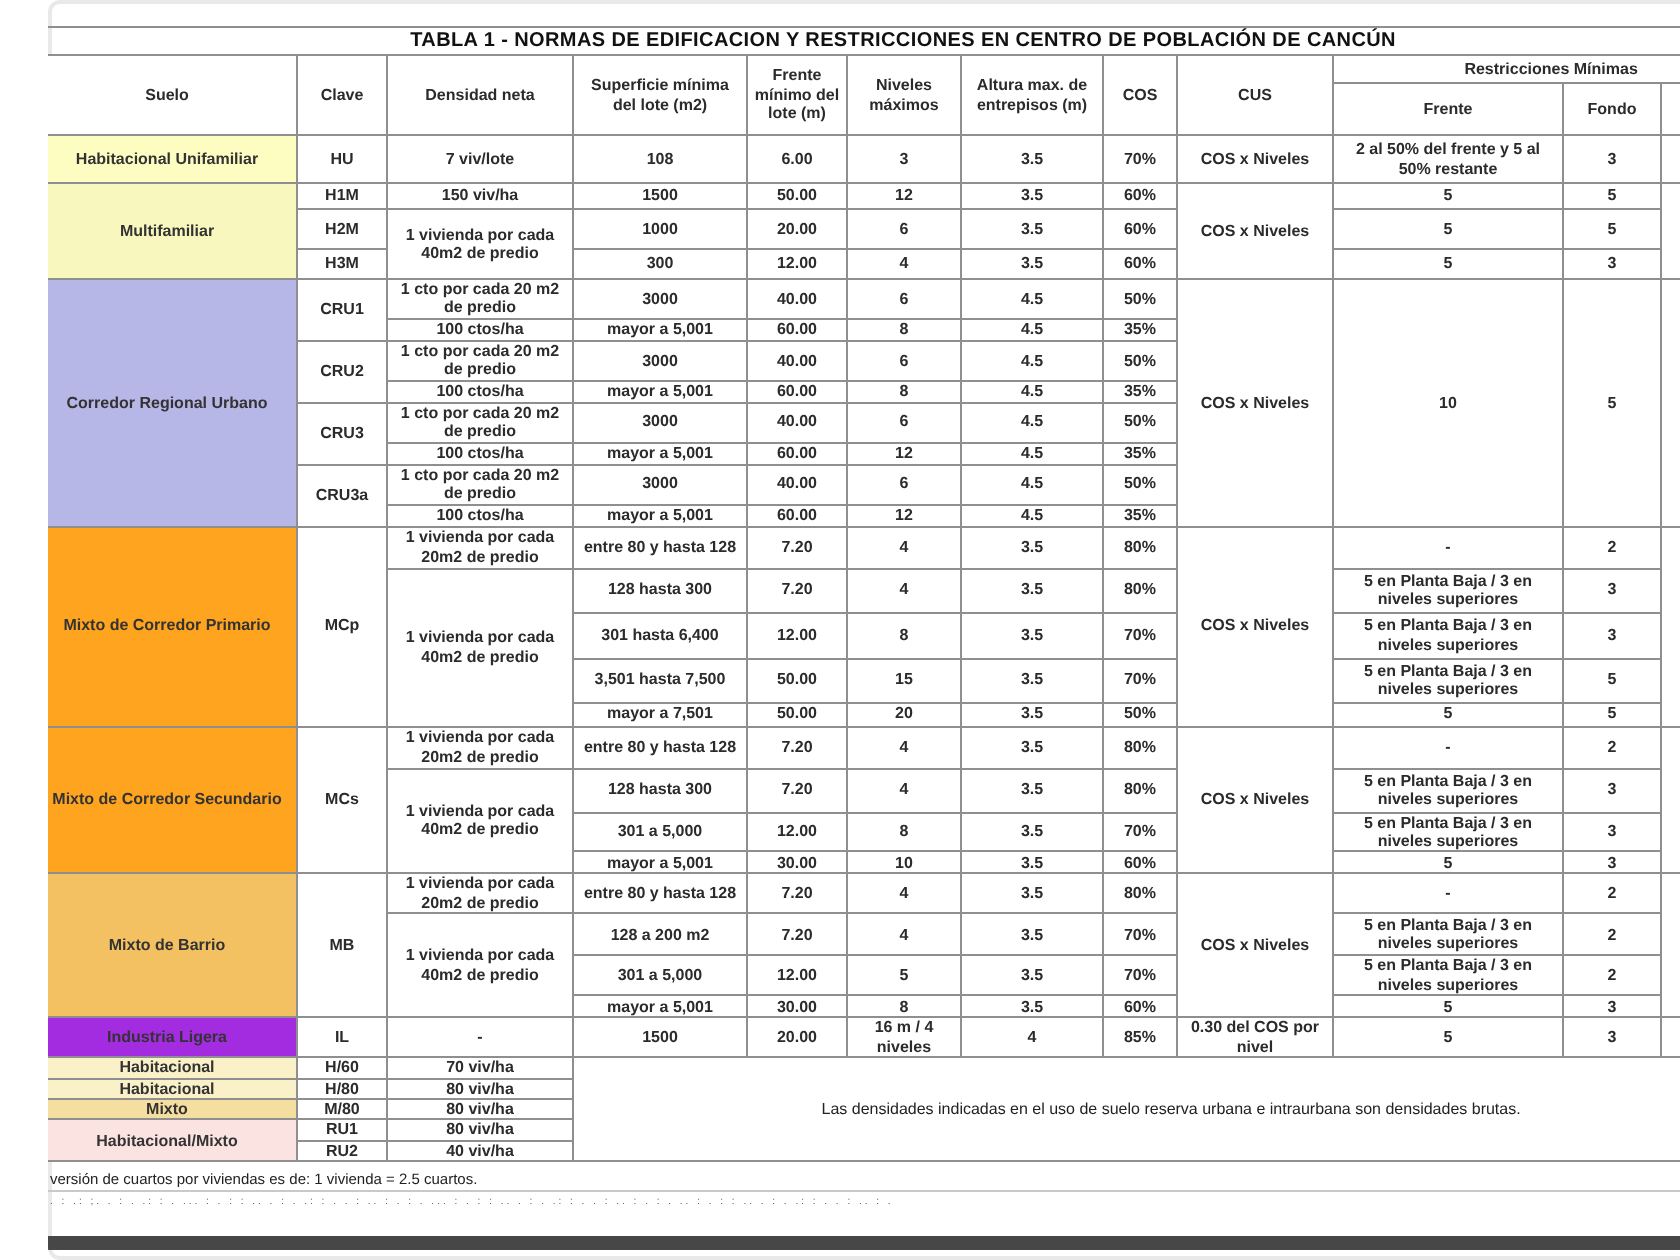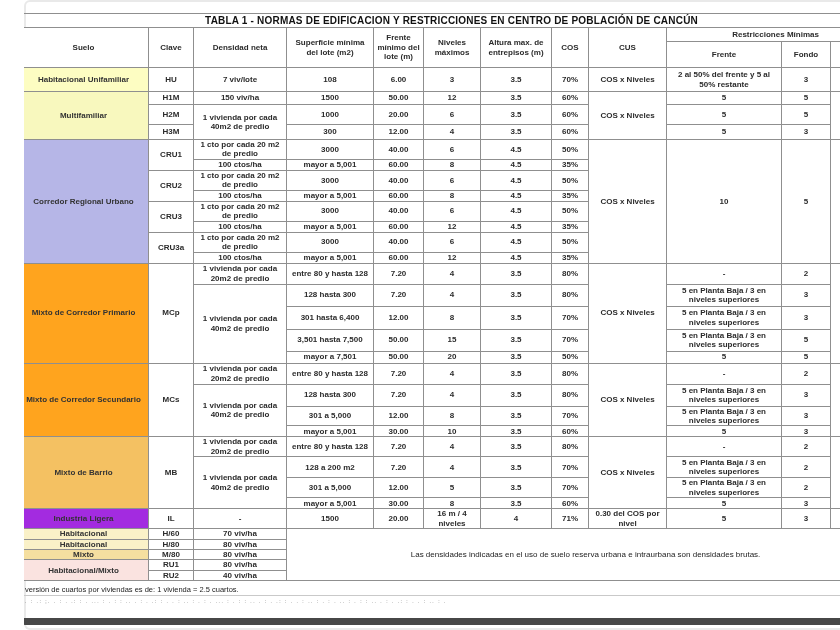--- a/index.html
+++ b/index.html
@@ -331,21 +331,21 @@
             <td>3</td>
           </tr>
           <tr style="height: 17px;">
             <td class="suelo" style="background: rgb(163, 43, 224);">Industria Ligera</td>
             <td>IL</td>
             <td>-</td>
             <td>1500</td>
             <td>20.00</td>
             <td>16 m / 4 niveles</td>
             <td>4</td>
-            <td>71%</td>
+            <td>85%</td>
             <td>0.30 del COS por nivel</td>
             <td>5</td>
             <td>3</td>
             <td></td>
           </tr>
           <tr style="height: 9px;">
             <td class="suelo" style="background: rgb(250, 241, 200);">Habitacional</td>
             <td>H/60</td>
             <td>70 viv/ha</td>
             <td colspan="9" rowspan="5" class="note">Las densidades indicadas en el uso de suelo reserva urbana e intraurbana son densidades brutas.</td>

